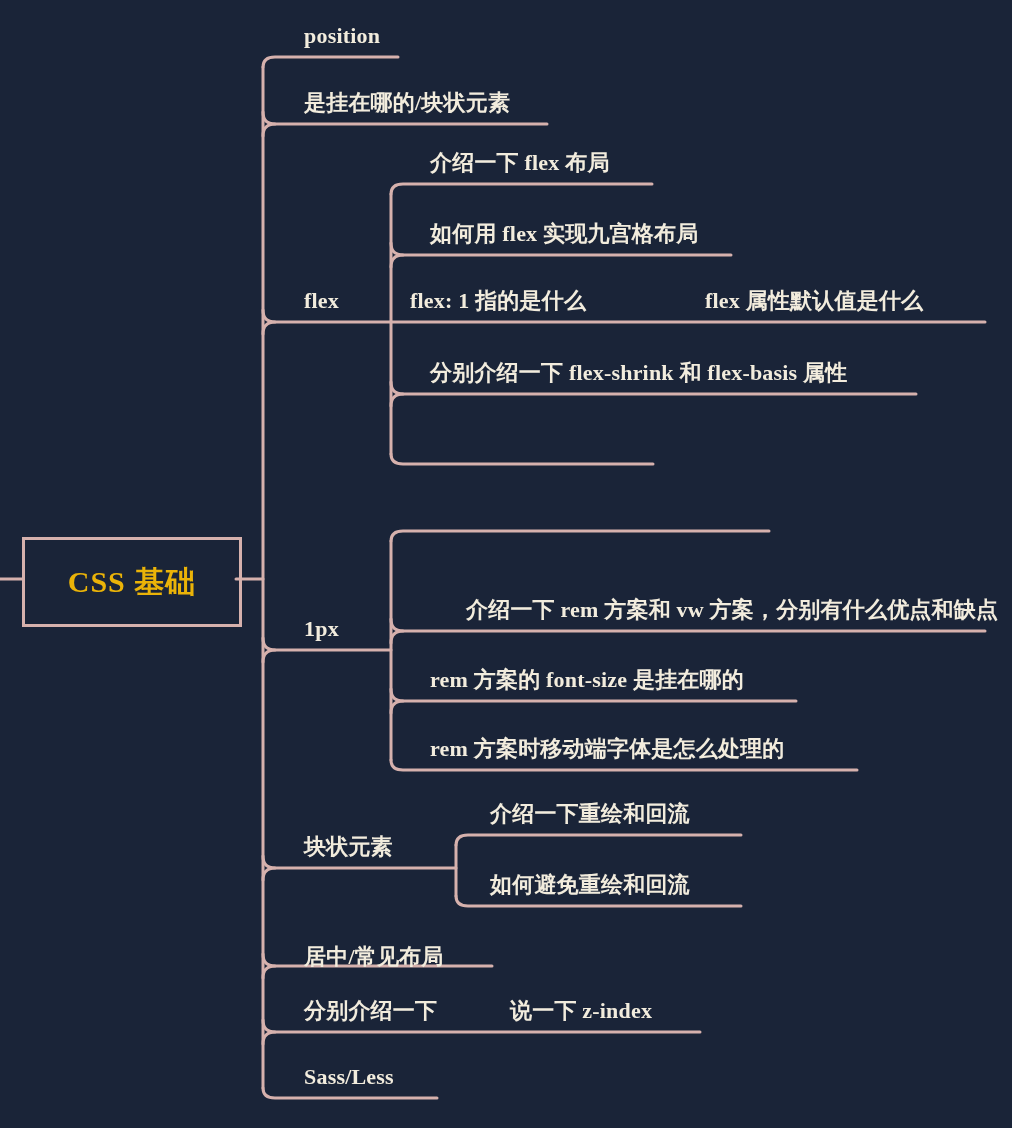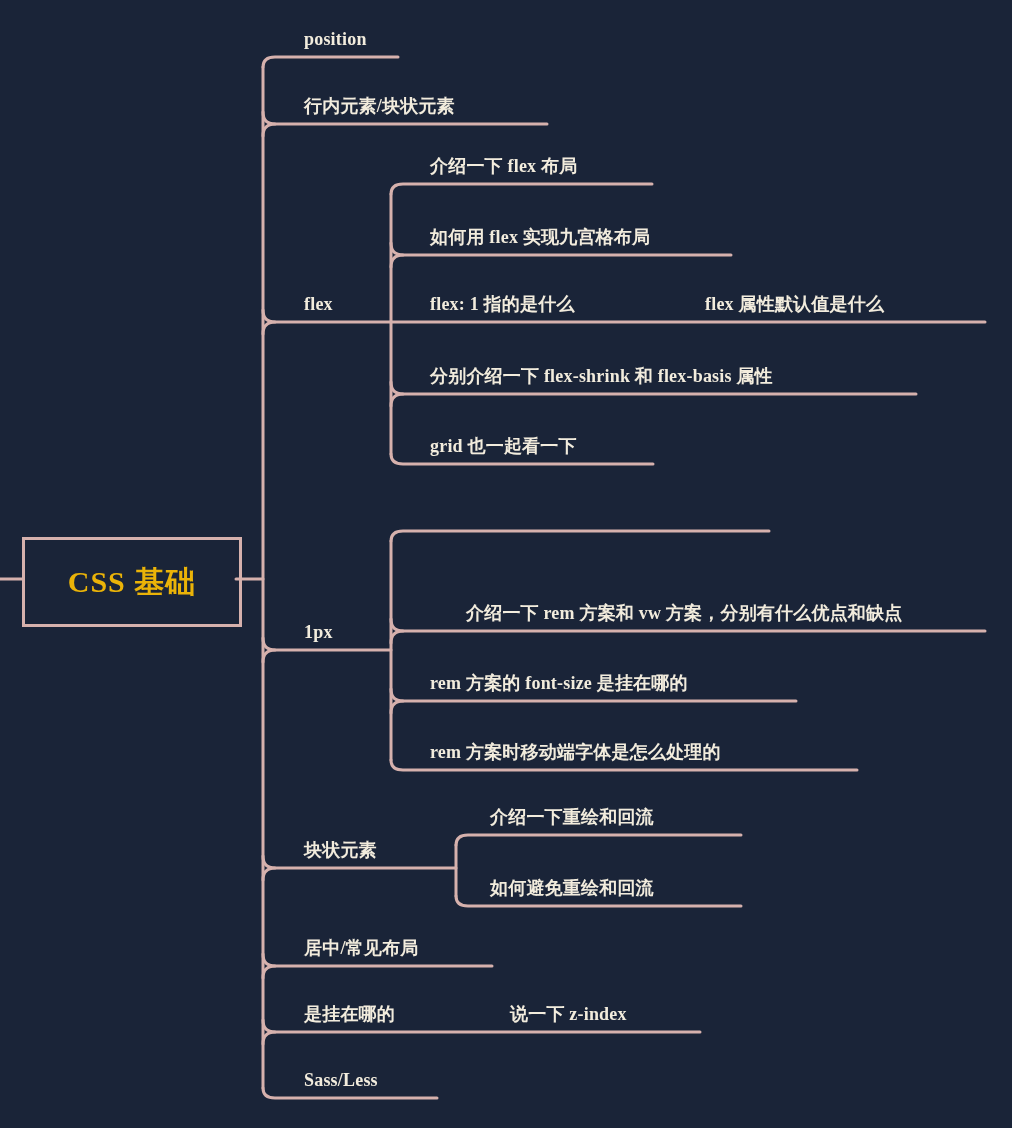--- a/index.html
+++ b/index.html
@@ -18,21 +18,21 @@
   }
   #lines path {
     fill: none;
     stroke: #d6b1ad;
     stroke-width: 3;
     stroke-linecap: round;
   }
   .node-label {
     position: absolute;
     color: #f2ecdd;
-    font-size: 18px;
+    font-size: 22px;
     font-weight: 600;
     line-height: 1.35;
     white-space: nowrap;
     letter-spacing: 0.2px;
   }
   .node-label.wrap {
     white-space: normal;
     width: 572px;
     margin-left: 36px;
   }
@@ -100,34 +100,33 @@
       <path d="M 456 845 Q 456 835 468 835 H 741"></path>
       <path d="M 456 896 Q 456 906 468 906 H 741"></path>
     </g>
   </svg>
 
   <div class="root-box">
     <span>CSS 基础</span>
   </div>
 
   <div class="node-label" style="left:304px; bottom:1077px;">position</div>
-  <div class="node-label" style="left:304px; bottom:1010px;">行内元素/块状元素</div>
+  <div class="node-label" style="left:304px; bottom:1010px;">是挂在哪的/块状元素</div>
   <div class="node-label" style="left:304px; bottom:812px;">flex</div>
   <div class="node-label" style="left:304px; bottom:484px;">1px</div>
   <div class="node-label" style="left:304px; bottom:266px;">块状元素</div>
-  <div class="node-label" style="left:304px; bottom:168px;">居中/常见布局</div>
-  <div class="node-label" style="left:304px; bottom:102px;">是挂在哪的</div>
+  <div class="node-label" style="left:304px; bottom:156px;">居中/常见布局</div>
+  <div class="node-label" style="left:304px; bottom:102px;">分别介绍一下</div>
   <div class="node-label" style="left:304px; bottom:36px;">Sass/Less</div>
 
   <div class="node-label" style="left:430px; bottom:879px;">如何用 flex 实现九宫格布局</div>
   <div class="node-label" style="left:430px; bottom:950px;">介绍一下 flex 布局</div>
-  <div class="node-label" style="left:430px; bottom:812px;margin-top:24px;">flex: 1 指的是什么</div>
+  <div class="node-label" style="left:410px; bottom:812px;margin-top:24px;">flex: 1 指的是什么</div>
   <div class="node-label" style="left:430px; bottom:740px;">分别介绍一下 flex-shrink 和 flex-basis 属性</div>
   <div class="node-label" style="left:705px; bottom:812px;">flex 属性默认值是什么</div>
-  <div class="node-label" style="left:430px; bottom:670px;">grid 也一起看一下</div>
 
   <div class="node-label wrap" style="left:430px; bottom:503px;">介绍一下 rem 方案和 vw 方案，分别有什么优点和缺点</div>
   <div class="node-label" style="left:430px; bottom:433px;text-align:center;">rem 方案的 font-size 是挂在哪的</div>
   <div class="node-label" style="left:490px; bottom:299px;">介绍一下重绘和回流</div>
 
   <div class="node-label" style="left:430px; bottom:364px;">rem 方案时移动端字体是怎么处理的</div>
   <div class="node-label" style="left:490px; bottom:228px;">如何避免重绘和回流</div>
 
   <div class="node-label" style="left:510px; bottom:102px;">说一下 z-index</div>
 

